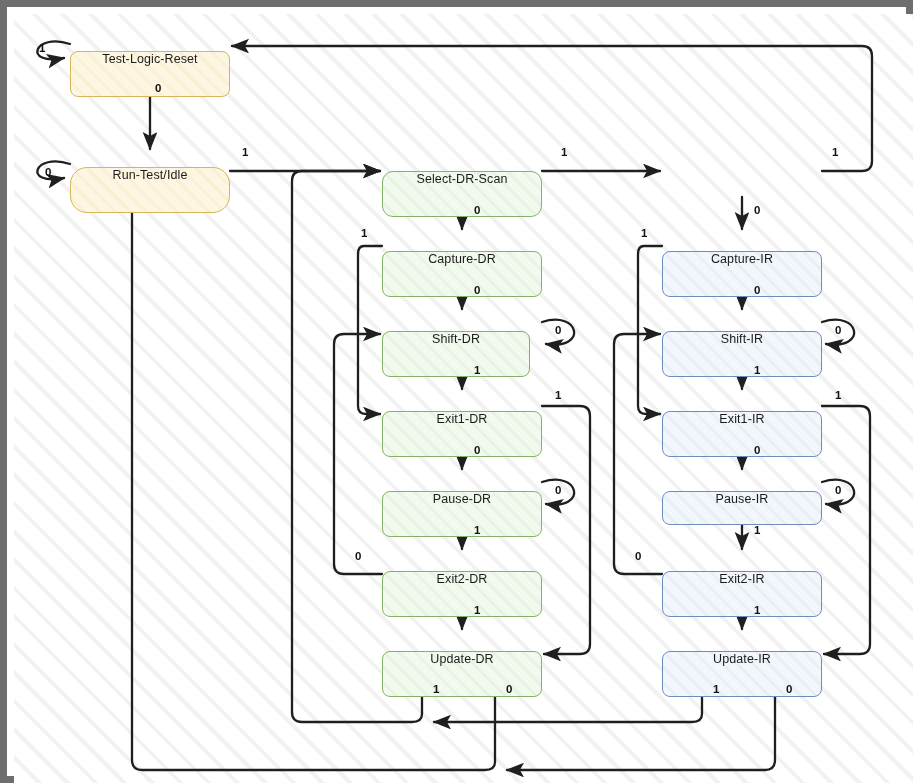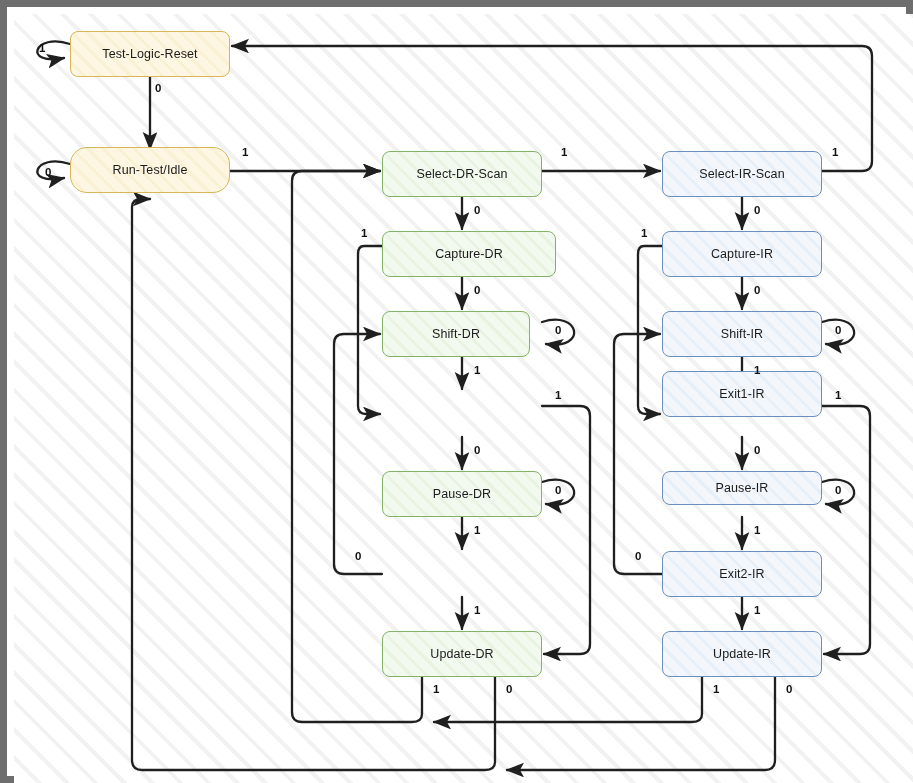--- a/index.html
+++ b/index.html
@@ -20,25 +20,26 @@
       repeating-linear-gradient(45deg,
         #ffffff 0px, #ffffff 16px,
         #f2f2f2 16px, #f2f2f2 20px);
     overflow:hidden;
   }
   #svg-layer{position:absolute;left:0;top:0;width:899px;height:769px;}
 
   .node{
     position:absolute;box-sizing:border-box;
     border-radius:8px;
-    display:flex;align-items:center;justify-content:center;
+    display:flex;align-items:flex-start;justify-content:center;
     font-size:12.5px;color:#1b1b1b;
     letter-spacing:.1px;
     white-space:nowrap;
     z-index:3;
+    margin-top:20px;
   }
   .node.tlr,.node.rti{
     border:1.6px solid #d6b656;
     background:
       repeating-linear-gradient(45deg,
         #fdf6e3 0px,#fdf6e3 8px,
         #faf0d4 8px,#faf0d4 11px);
   }
   .node.dr{
     border:1.6px solid #82b366;
@@ -133,46 +134,49 @@
       </g>
     </svg>
 
     <div class="node tlr" style="left:56px;top:17px;width:160px;height:46px;">
       <span>Test-Logic-Reset</span>
     </div>
     <div class="node rti" style="left:56px;top:133px;width:160px;height:46px;border-radius:17px;">
       <span>Run-Test/Idle</span>
     </div>
 
-    <div class="node dr" style="left:368px;top:137px;width:160px;height:46px;">
+    <div class="node dr" style="left:368px;top:137px;width:160px;height:46px;border-radius:11px;">
       <span>Select-DR-Scan</span>
     </div>
-    <div class="node dr" style="left:368px;top:217px;width:174px;height:46px;">
+    <div class="node dr" style="left:368px;top:217px;width:160px;height:46px;">
       <span>Capture-DR</span>
     </div>
     <div class="node dr" style="left:368px;top:297px;width:148px;height:46px;">
       <span>Shift-DR</span>
     </div>
+    <div class="node dr" style="left:368px;top:377px;width:160px;height:46px;">
+      <span>Exit1-DR</span>
+    </div>
     <div class="node dr" style="left:368px;top:457px;width:160px;height:46px;">
       <span>Pause-DR</span>
     </div>
+    <div class="node dr" style="left:368px;top:537px;width:160px;height:46px;">
+      <span>Exit2-DR</span>
+    </div>
     <div class="node dr" style="left:368px;top:617px;width:160px;height:46px;">
       <span>Update-DR</span>
     </div>
 
-    <div class="node ir" style="left:648px;top:137px;width:160px;height:46px;">
-      <span>Select-IR-Scan</span>
-    </div>
     <div class="node ir" style="left:648px;top:217px;width:160px;height:46px;">
       <span>Capture-IR</span>
     </div>
     <div class="node ir" style="left:648px;top:297px;width:160px;height:46px;">
       <span>Shift-IR</span>
     </div>
-    <div class="node ir" style="left:648px;top:357px;width:160px;height:46px;">
+    <div class="node ir" style="left:648px;top:377px;width:160px;height:46px;">
       <span>Exit1-IR</span>
     </div>
     <div class="node ir" style="left:648px;top:457px;width:160px;height:34px;">
       <span>Pause-IR</span>
     </div>
     <div class="node ir" style="left:648px;top:537px;width:160px;height:46px;">
       <span>Exit2-IR</span>
     </div>
     <div class="node ir" style="left:648px;top:617px;width:160px;height:46px;">
       <span>Update-IR</span>

